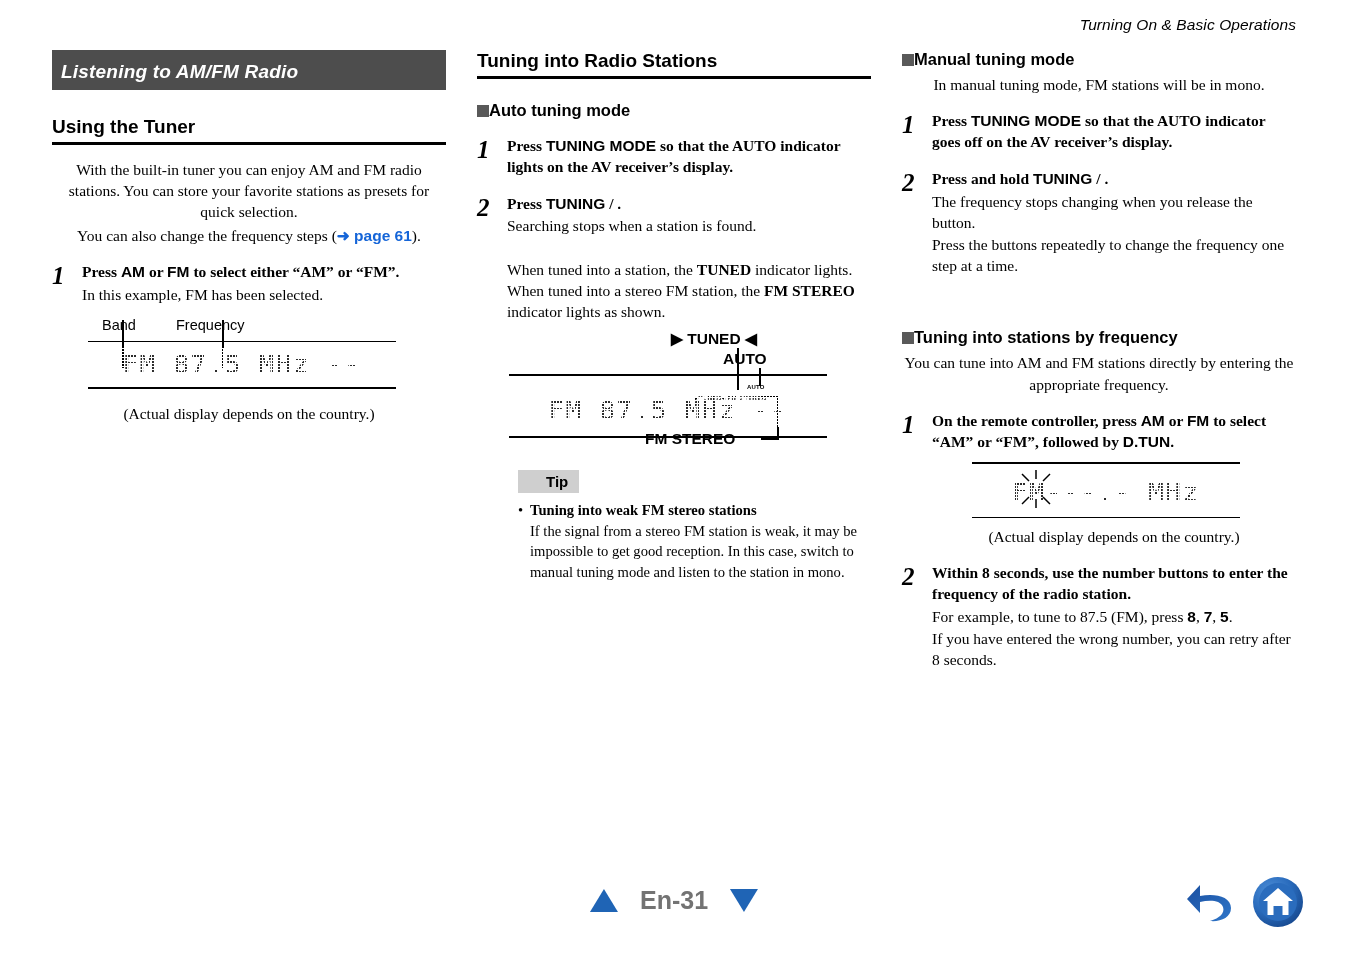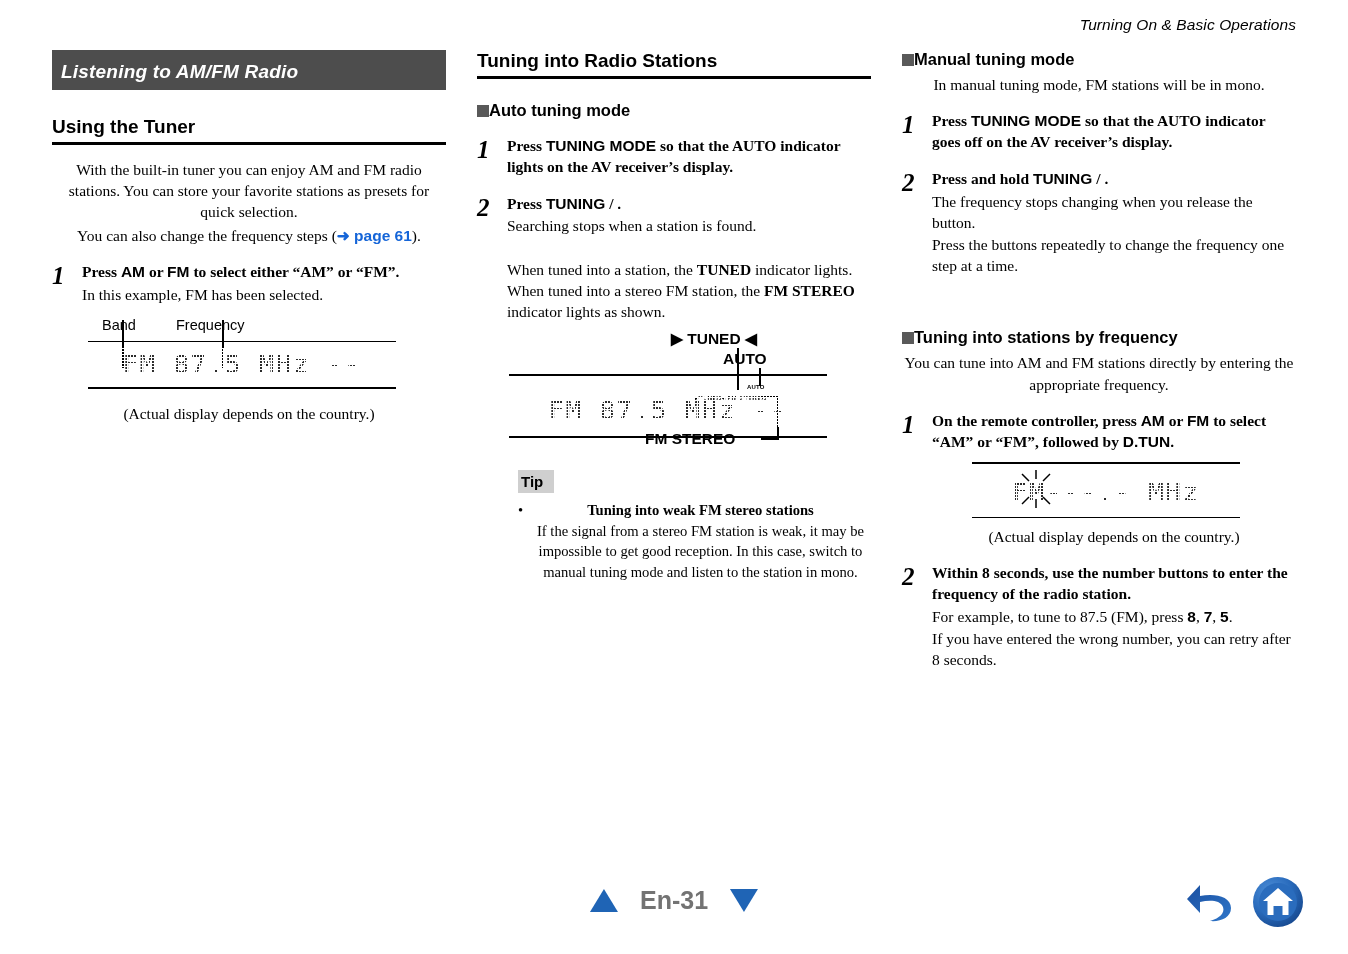--- a/index.html
+++ b/index.html
@@ -170,32 +170,32 @@
   }
   .hair { position: absolute; background: #000; }
 
   
   .tip-label {
     display: inline-block;
     background: #cfcfcf;
     font-family: "Liberation Sans", sans-serif;
     font-weight: bold;
     font-size: 15px;
-    padding: 3px 11px 3px 3px;
+    padding: 3px 11px 3px 28px;
     margin-top: 22px;
     margin-left: 41px;
   }
   .tip-list {
     margin: 7px 0 0 41px;
     font-size: 14.6px;
     line-height: 1.4;
   }
   .tip-bullet { display: flex; }
   .tip-dot { width: 12px; flex: 0 0 12px; }
-  .tip-body { flex: 1 1 auto; text-align: center; }
+  .tip-body { flex: 1 1 auto; }
   .tip-title { font-weight: bold; }
 
   
   .footer {
     position: absolute;
     left: 0; right: 0;
     bottom: 18px;
     height: 60px;
   }
   .pager {

